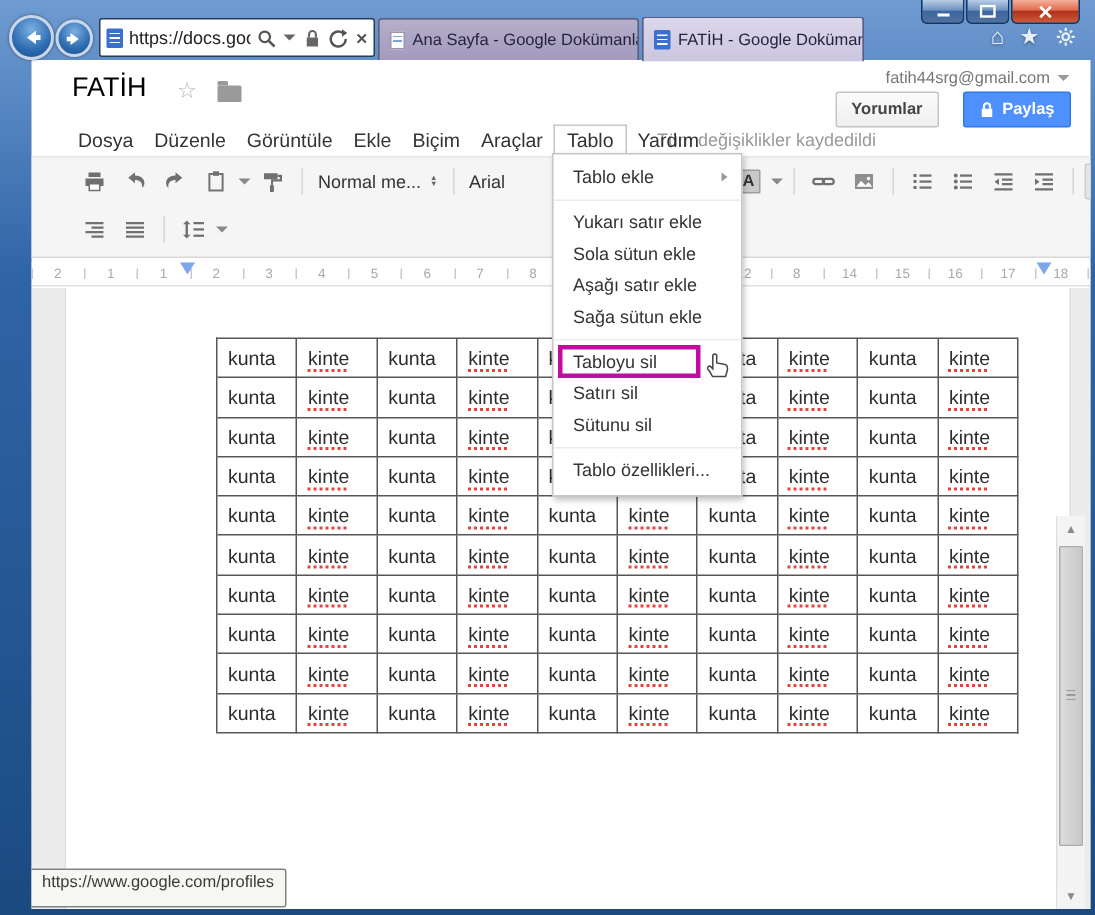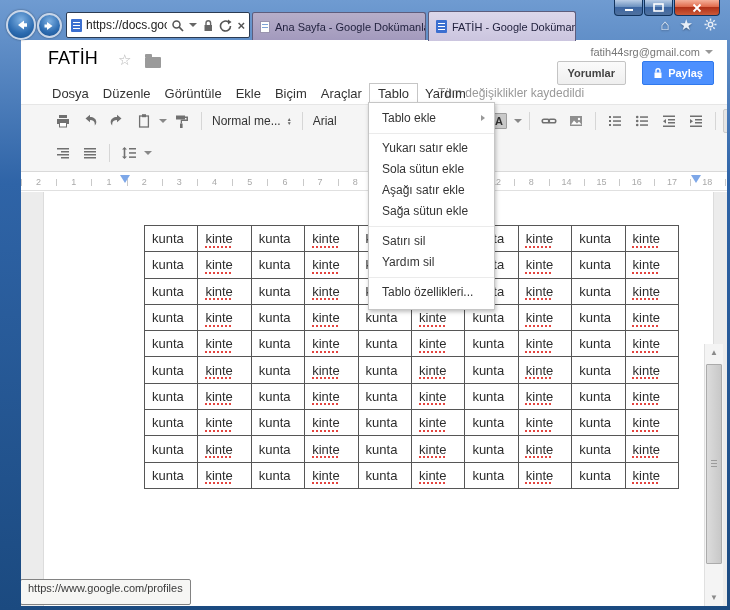--- a/index.html
+++ b/index.html
@@ -722,21 +722,24 @@
     </div>
 
     <div class="dropdown" style="left: 347px;">
         <div class="dd-item">Tablo ekle<span class="submenu-arrow"></span></div>
         <div class="dd-sep"></div>
         <div class="dd-item">Yukarı satır ekle</div>
         <div class="dd-item">Sola sütun ekle</div>
         <div class="dd-item">Aşağı satır ekle</div>
         <div class="dd-item">Sağa sütun ekle</div>
         <div class="dd-sep"></div>
+        <div class="dd-item">Tabloyu sil<div class="anno-box"></div><svg width="17" height="19" class="hand-cursor">
+            <path fill="#fff" stroke="#444" stroke-width="1" d="M5 17c-.8-1.6-1.9-3.4-3-4.8-.5-.6-.4-1.4.2-1.8.5-.4 1.3-.3 1.8.2l1.2 1.3V3.4c0-.8.6-1.4 1.3-1.4s1.3.6 1.3 1.4V8l4.9.9c1.3.2 2.3 1.4 2.3 2.7 0 .6-.1 1.3-.3 1.9l-1 3.5H5z"></path>
+          </svg></div>
         <div class="dd-item">Satırı sil</div>
-        <div class="dd-item">Yardım sil</div>
+        <div class="dd-item">Sütunu sil</div>
         <div class="dd-sep"></div>
         <div class="dd-item">Tablo özellikleri...</div>
       </div>
 
     <div class="status-tooltip">https://www.google.com/profiles</div>
   </div>
 </div>
 
 </body></html>

